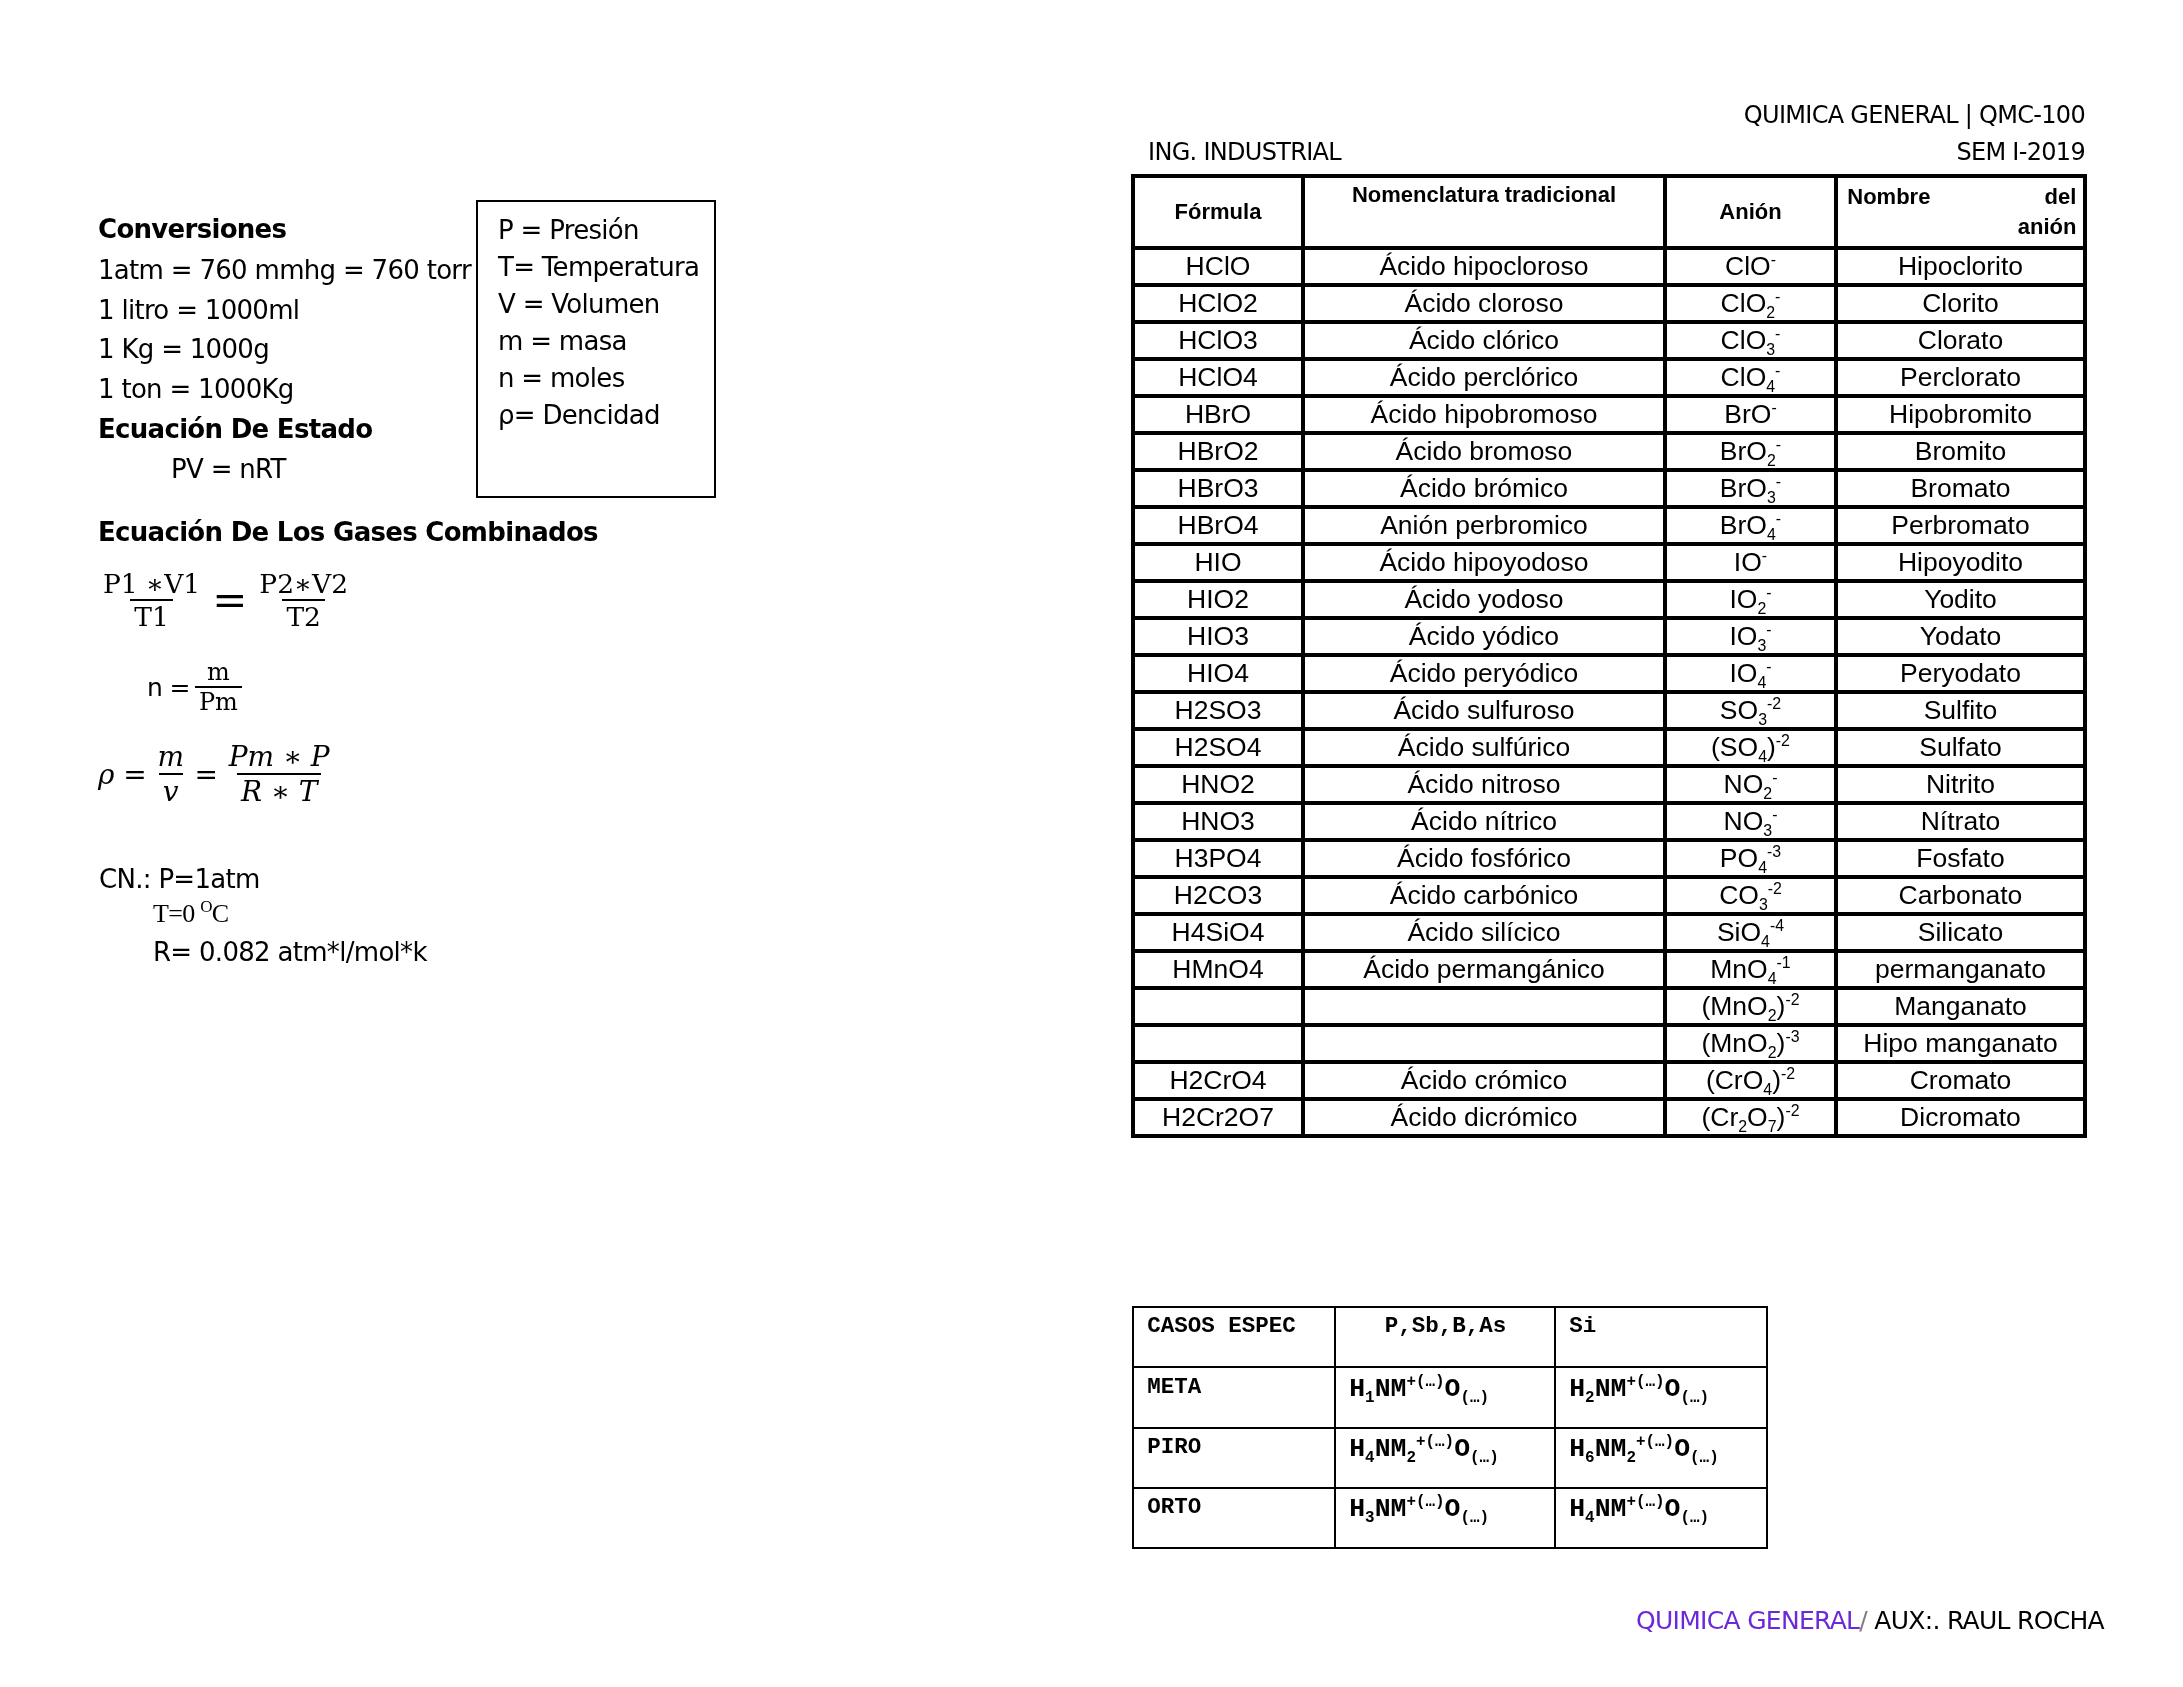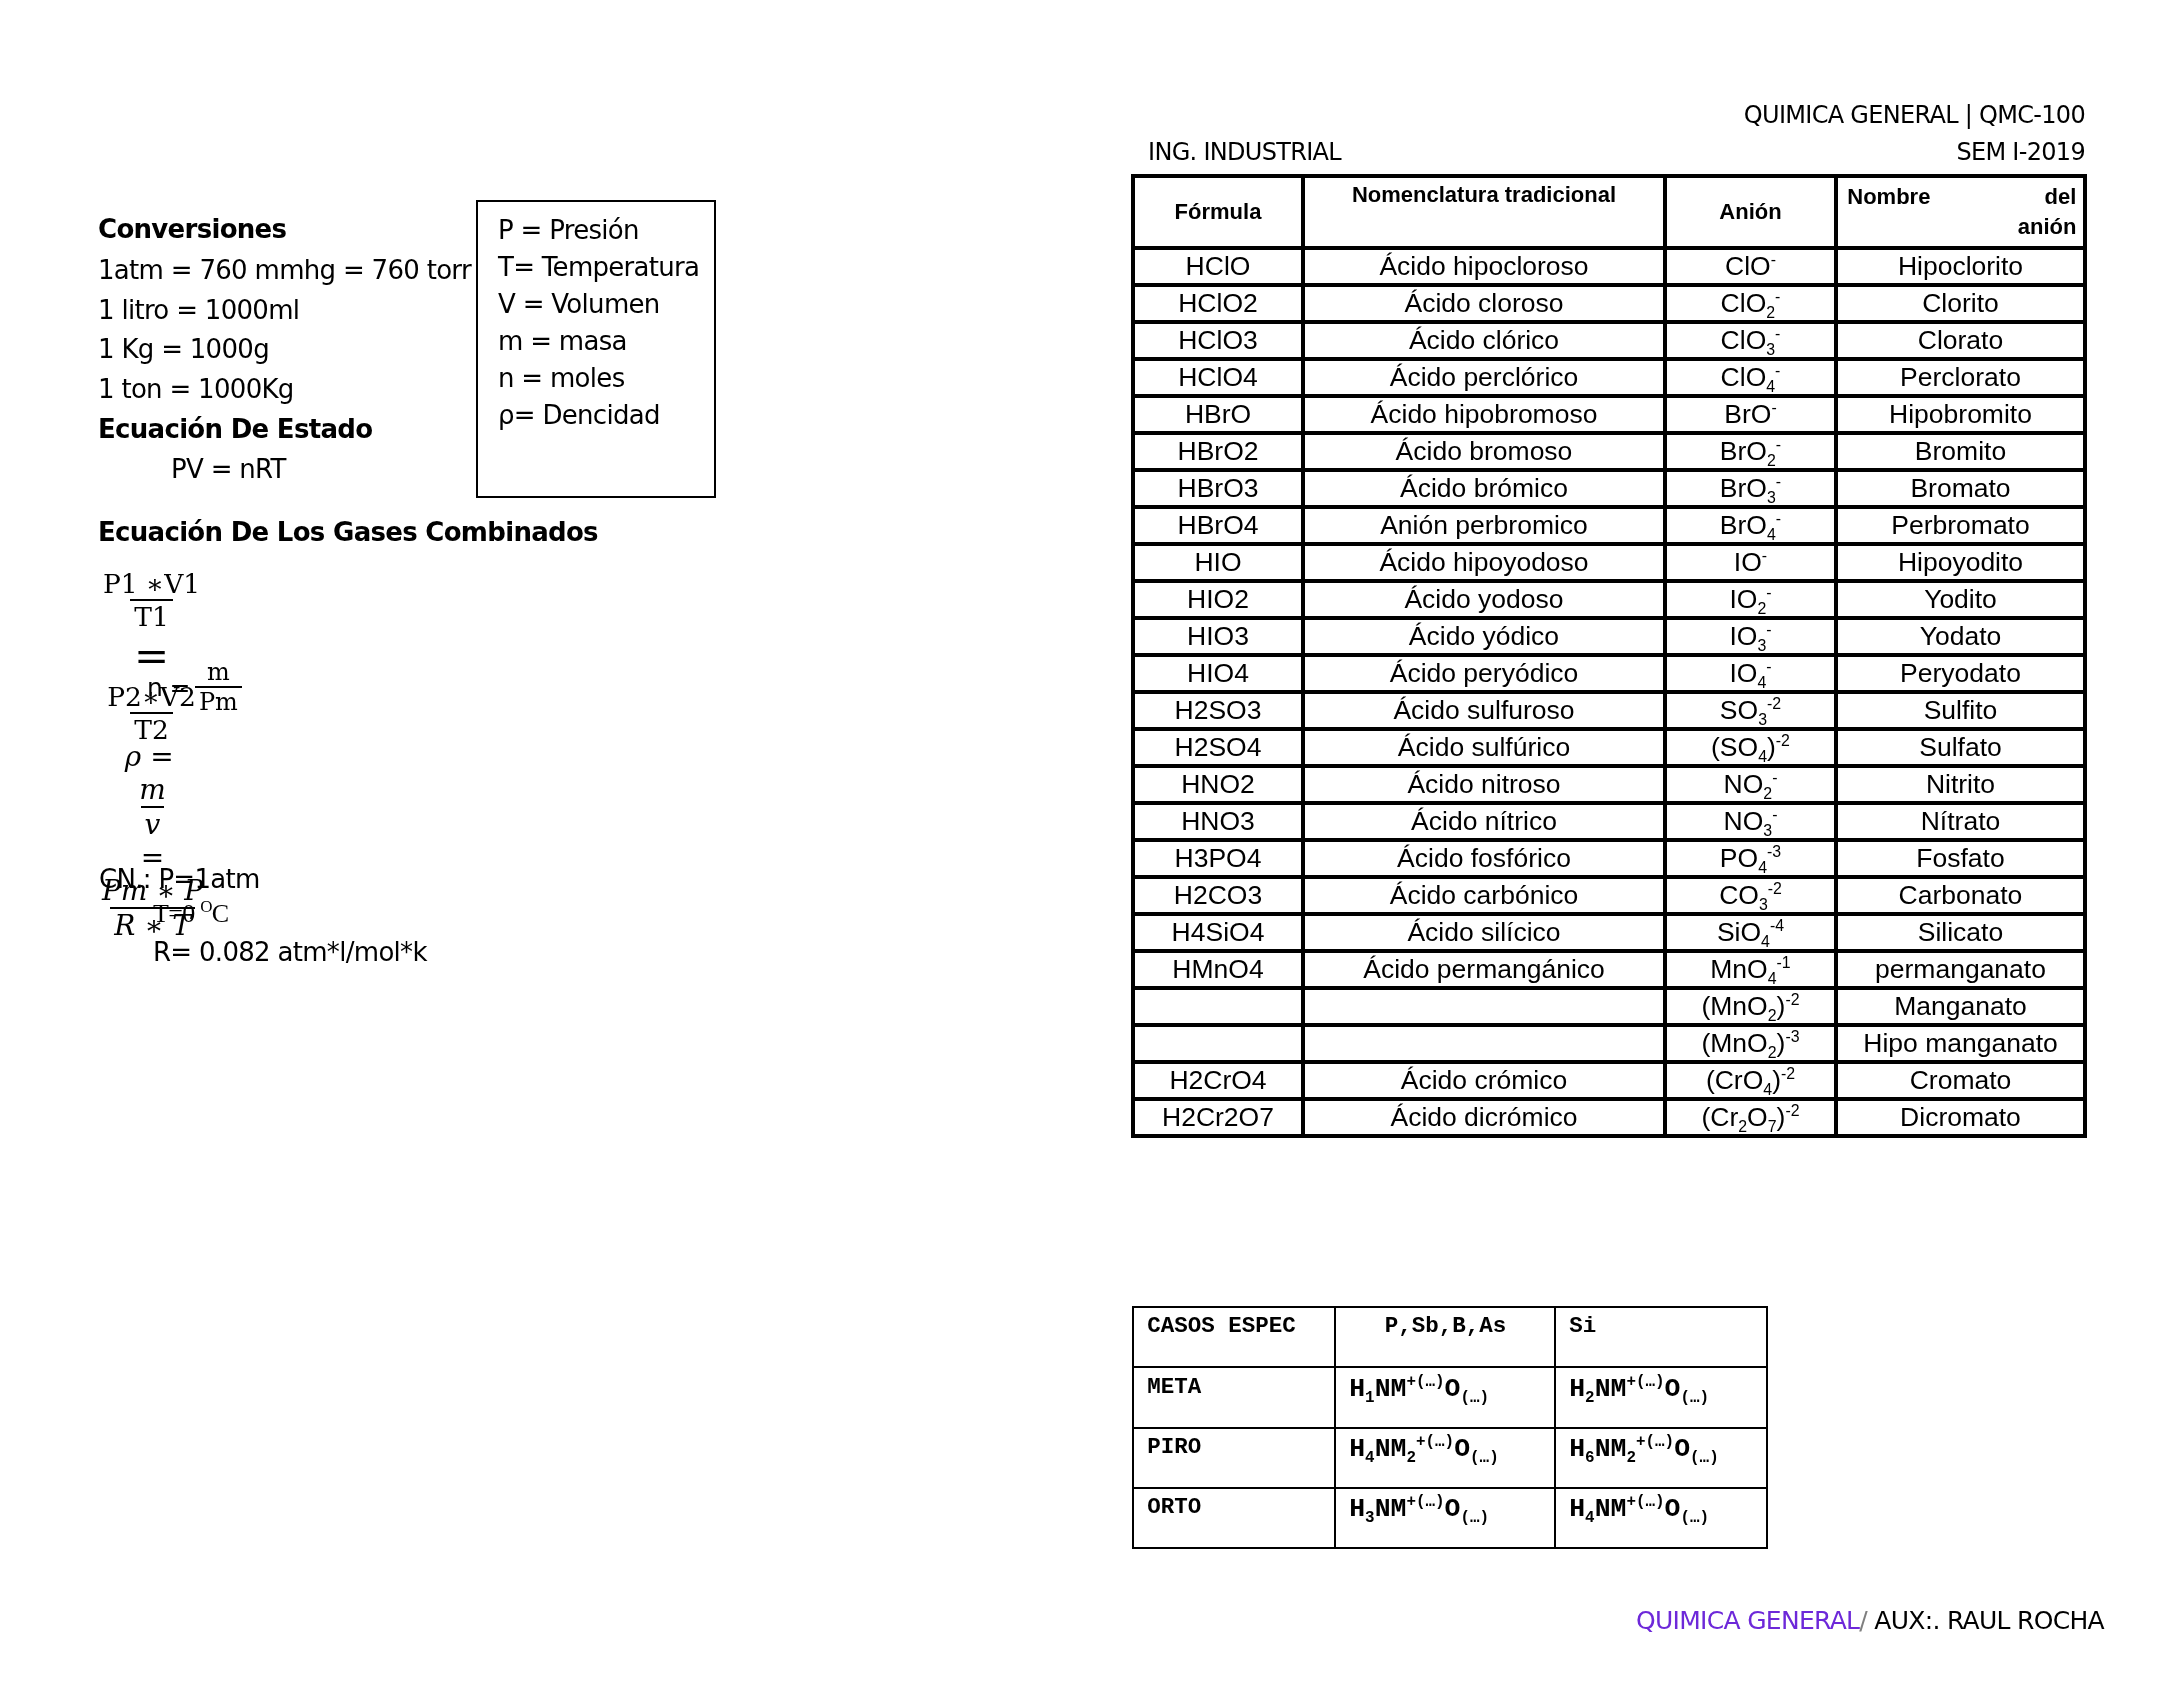--- a/index.html
+++ b/index.html
@@ -1,18 +1,18 @@
 <!DOCTYPE html>
 <html style="font-size:10.6px"><head>
 <meta charset="utf-8">
 <style>
   html,body{margin:0;padding:0;background:#fff;}
   body{width:2183px;height:1687px;position:relative;overflow:hidden;font-family:"Liberation Sans",sans-serif;color:#000;}
   .cal{font-family:"DejaVu Sans","Liberation Sans",sans-serif;letter-spacing:-0.7px;}
-  .serif{font-family:"DejaVu Serif","Liberation Serif",serif;flex-direction:column;}
+  .serif{font-family:"DejaVu Serif","Liberation Serif",serif;}
   .abs{position:absolute;}
 
   
   .left-line{position:absolute;left:98px;font-size:26px;line-height:40px;white-space:nowrap;}
   .bold{font-weight:bold;}
   #legend-box{position:absolute;left:476px;top:200px;width:236px;height:294px;border:2px solid #000;}
   #legend-box .item{position:absolute;left:20px;font-size:26px;white-space:nowrap;}
 
   .frac{display:inline-flex;flex-direction:column;align-items:center;vertical-align:middle;}
   .frac .num{padding:0 4px;}

